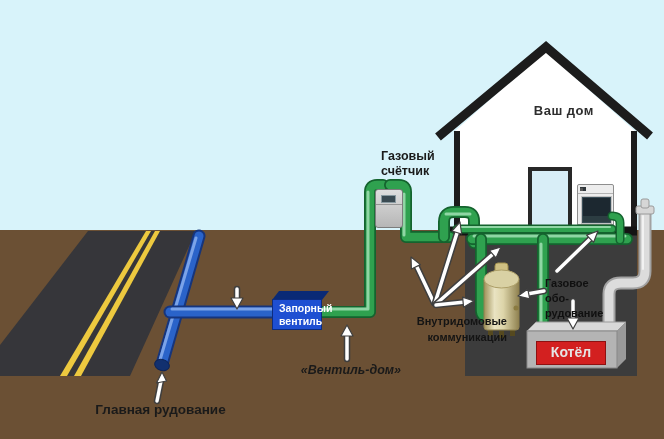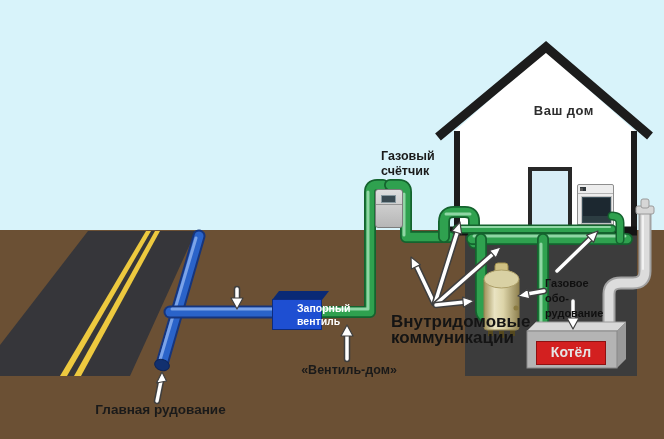--- a/index.html
+++ b/index.html
@@ -40,34 +40,34 @@
          box-sizing:border-box;}
   .meter-display{position:absolute;left:5px;top:5px;width:13px;height:6px;
          background:#3a4a52;border:1px solid #8899a0;}
   .meter-seam{position:absolute;left:0;top:14px;width:100%;height:1px;background:#949494;}
 
   .valve-top{left:272px;top:291px;width:57px;height:9px;background:#0a2a76;
          clip-path:polygon(0px 9px,7px 0px,57px 0px,50px 9px);}
   .valve{left:272px;top:299px;width:50px;height:31px;background:#1e4fd2;
          border:1px solid #0d2c80;box-sizing:border-box;color:#fff;
          font-size:10.5px;line-height:13px;font-weight:700;
-         padding:2px 0 0 24px;}
+         padding:2px 0 0 6px;}
 
   .boiler-badge{left:536px;top:341px;width:70px;height:24px;background:#d32020;
          border:1px solid #8e1111;box-sizing:border-box;color:#e5e5e5;
          font-weight:700;font-size:14px;line-height:21px;text-align:center;}
 
   .lbl{color:#1a1a1a;font-weight:700;font-size:12.5px;line-height:15px;}
   .lbl-house{left:500px;top:103px;width:94px;text-align:right;font-size:13px;
          font-weight:600;color:#2e2e2e;letter-spacing:.5px;}
   .lbl-meter{left:365px;top:149px;width:60px;text-align:left;margin-left:16px;}
   .lbl-main-valve{left:193px;top:256px;width:84px;text-align:center;}
-  .lbl-valve-house{left:297px;top:363px;width:104px;text-align:center;}
+  .lbl-valve-house{left:297px;top:363px;width:104px;text-align:right;font-style:italic;}
   .lbl-main-pipeline{left:88px;top:402px;width:145px;text-align:center;font-size:13.5px;}
-  .lbl-indoor{left:391px;top:314px;width:96px;text-align:right;font-size:17px;line-height:15.5px;color:#141414;}
+  .lbl-indoor{left:411px;top:314px;width:96px;text-align:right;font-size:11px;line-height:15.5px;color:#141414;}
   .lbl-gasequip{left:545px;top:270px;width:70px;text-align:left;font-size:11px;line-height:15px;color:#101010;margin-top:6px;}
 
   
   .pout{fill:none;stroke-linecap:round;stroke-linejoin:round;}
   .blue-out{stroke:#16357c;stroke-width:13;}
   .blue-core{stroke:#2a63c9;stroke-width:9;}
   .blue-hi{stroke:#7ba3e8;stroke-width:3;}
   .grn-out{stroke:#14632e;stroke-width:12;}
   .grn-core{stroke:#2fa14f;stroke-width:8.5;}
   .grn-hi{stroke:#8fd6a4;stroke-width:3;}

